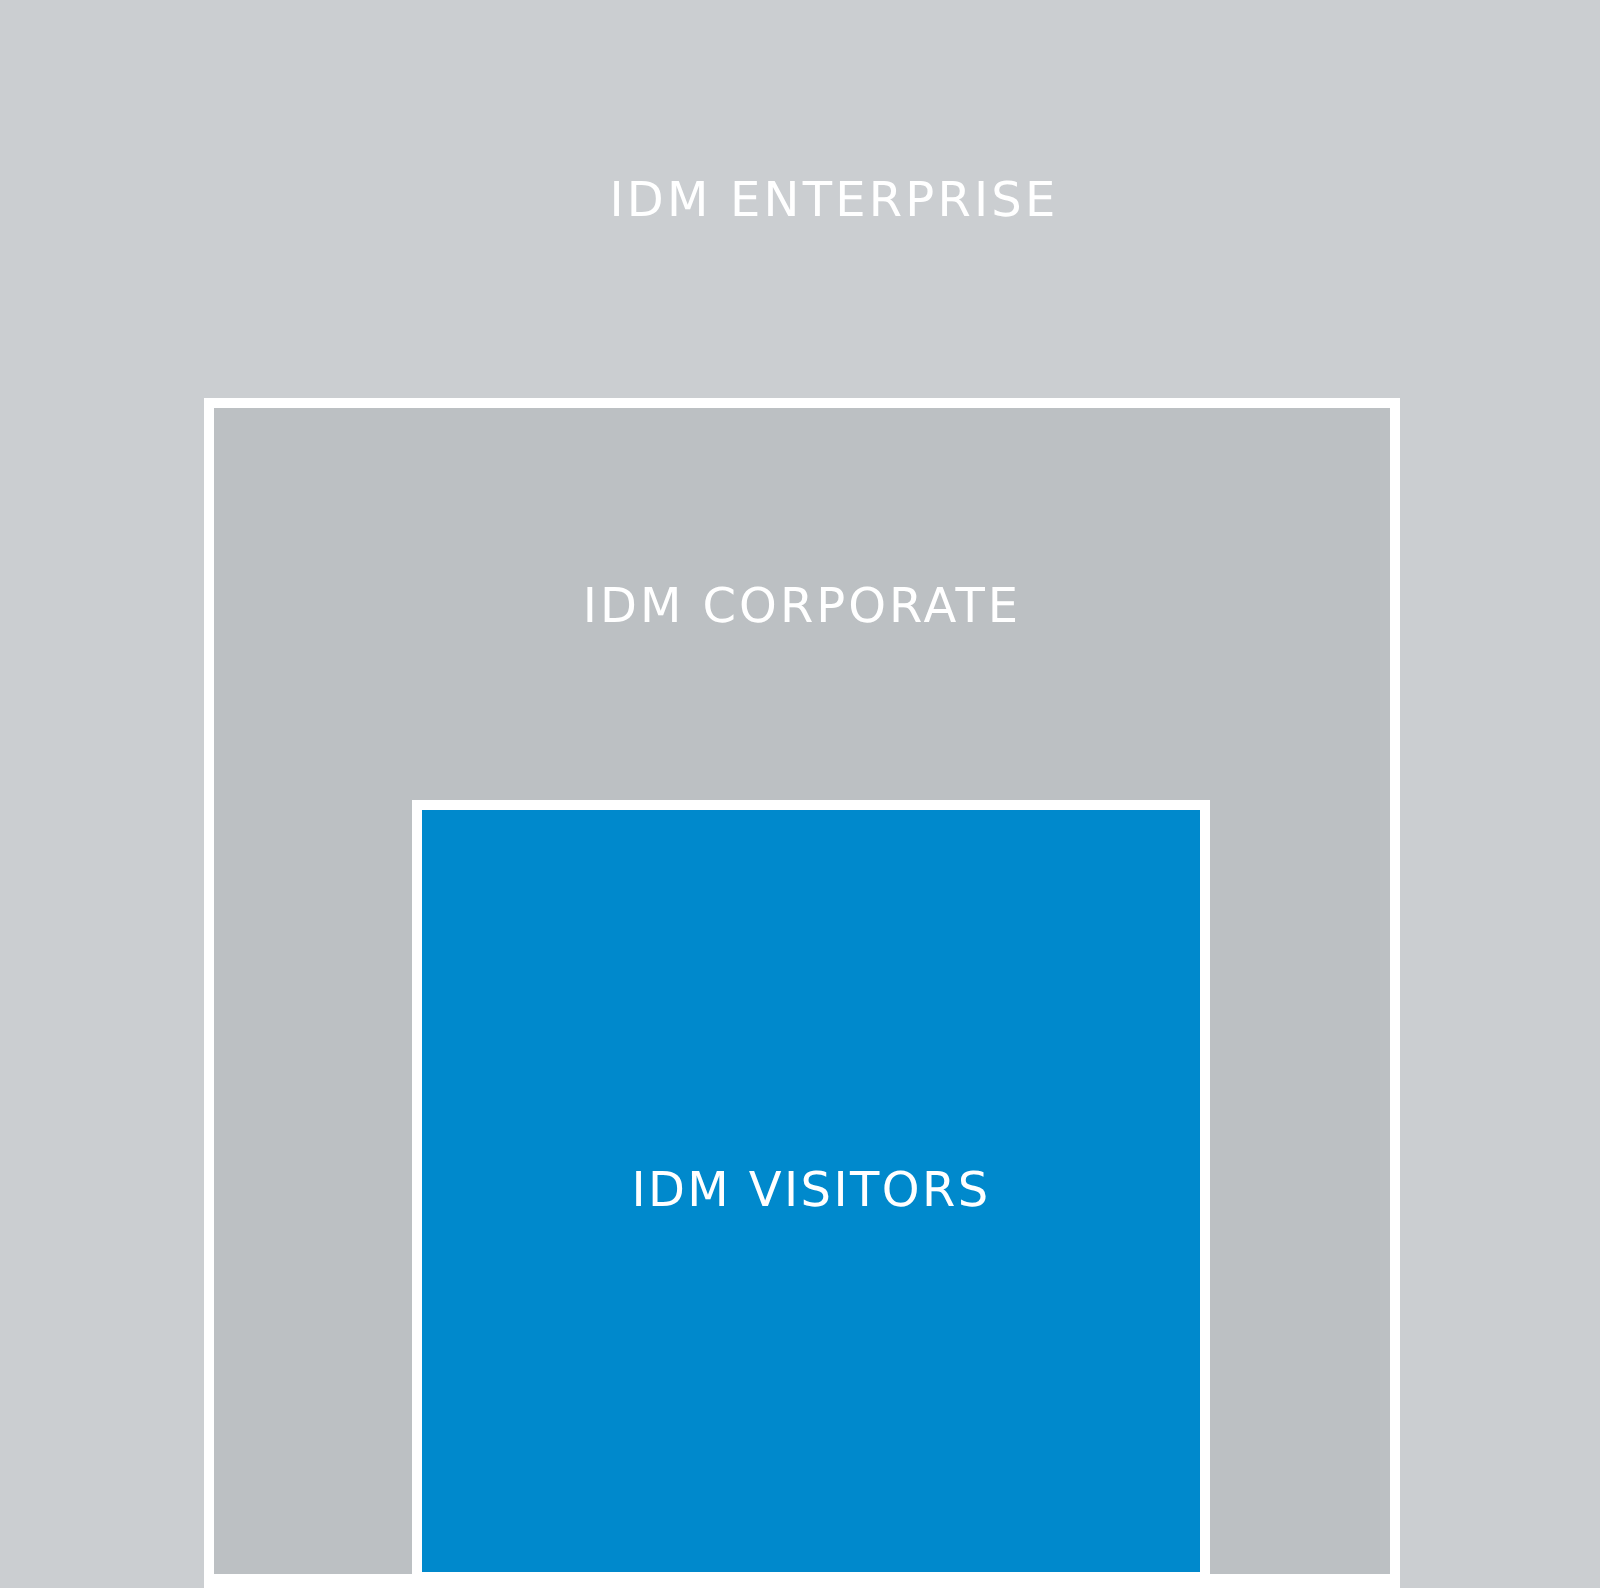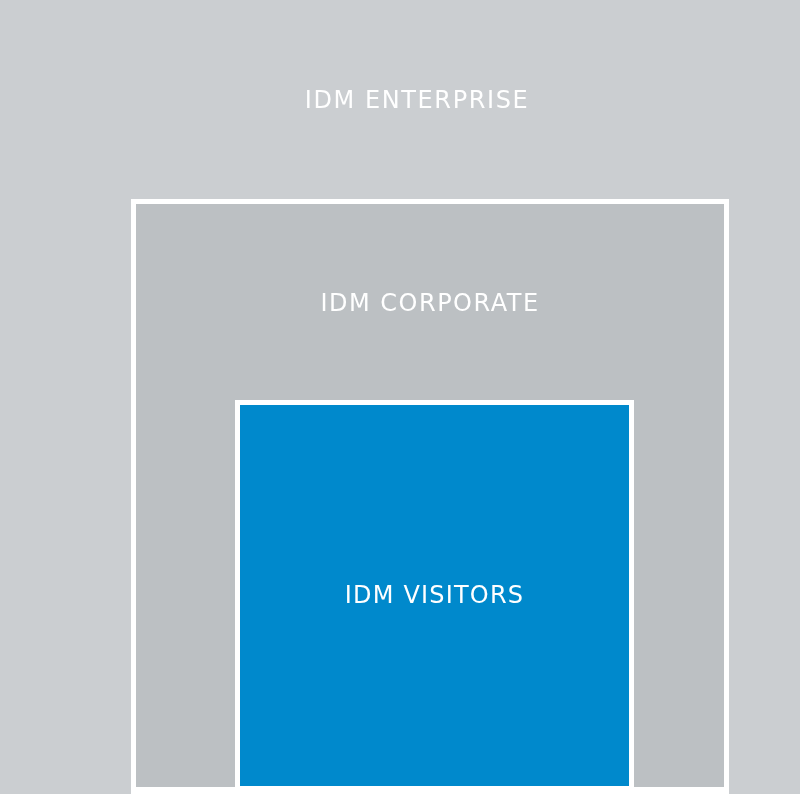--- a/index.html
+++ b/index.html
@@ -85,21 +85,21 @@
     letter-spacing: 1.2px;
   }
 </style>
 </head>
 <body>
 
 <div id="enterprise-zone" style="background: rgb(203, 206, 209);">
 
   <div class="zone-label" id="enterprise-label" style="color: rgb(255, 255, 255); padding-left: 17px;">IDM ENTERPRISE</div>
 
-  <div id="corporate-zone" style="background: rgb(188, 192, 195); border-color: rgb(255, 255, 255); margin-left: 29px;">
+  <div id="corporate-zone" style="background: rgb(188, 192, 195); border-color: rgb(255, 255, 255);">
 
     <div class="zone-label" id="corporate-label" style="color: rgb(255, 255, 255);">IDM CORPORATE</div>
 
     <div id="visitors-zone" style="background: rgb(0, 137, 204); border-color: rgb(255, 255, 255);">
 
       <div class="zone-label" id="visitors-label" style="color: rgb(255, 255, 255);">IDM VISITORS</div>
 
     </div>
 
   </div>

